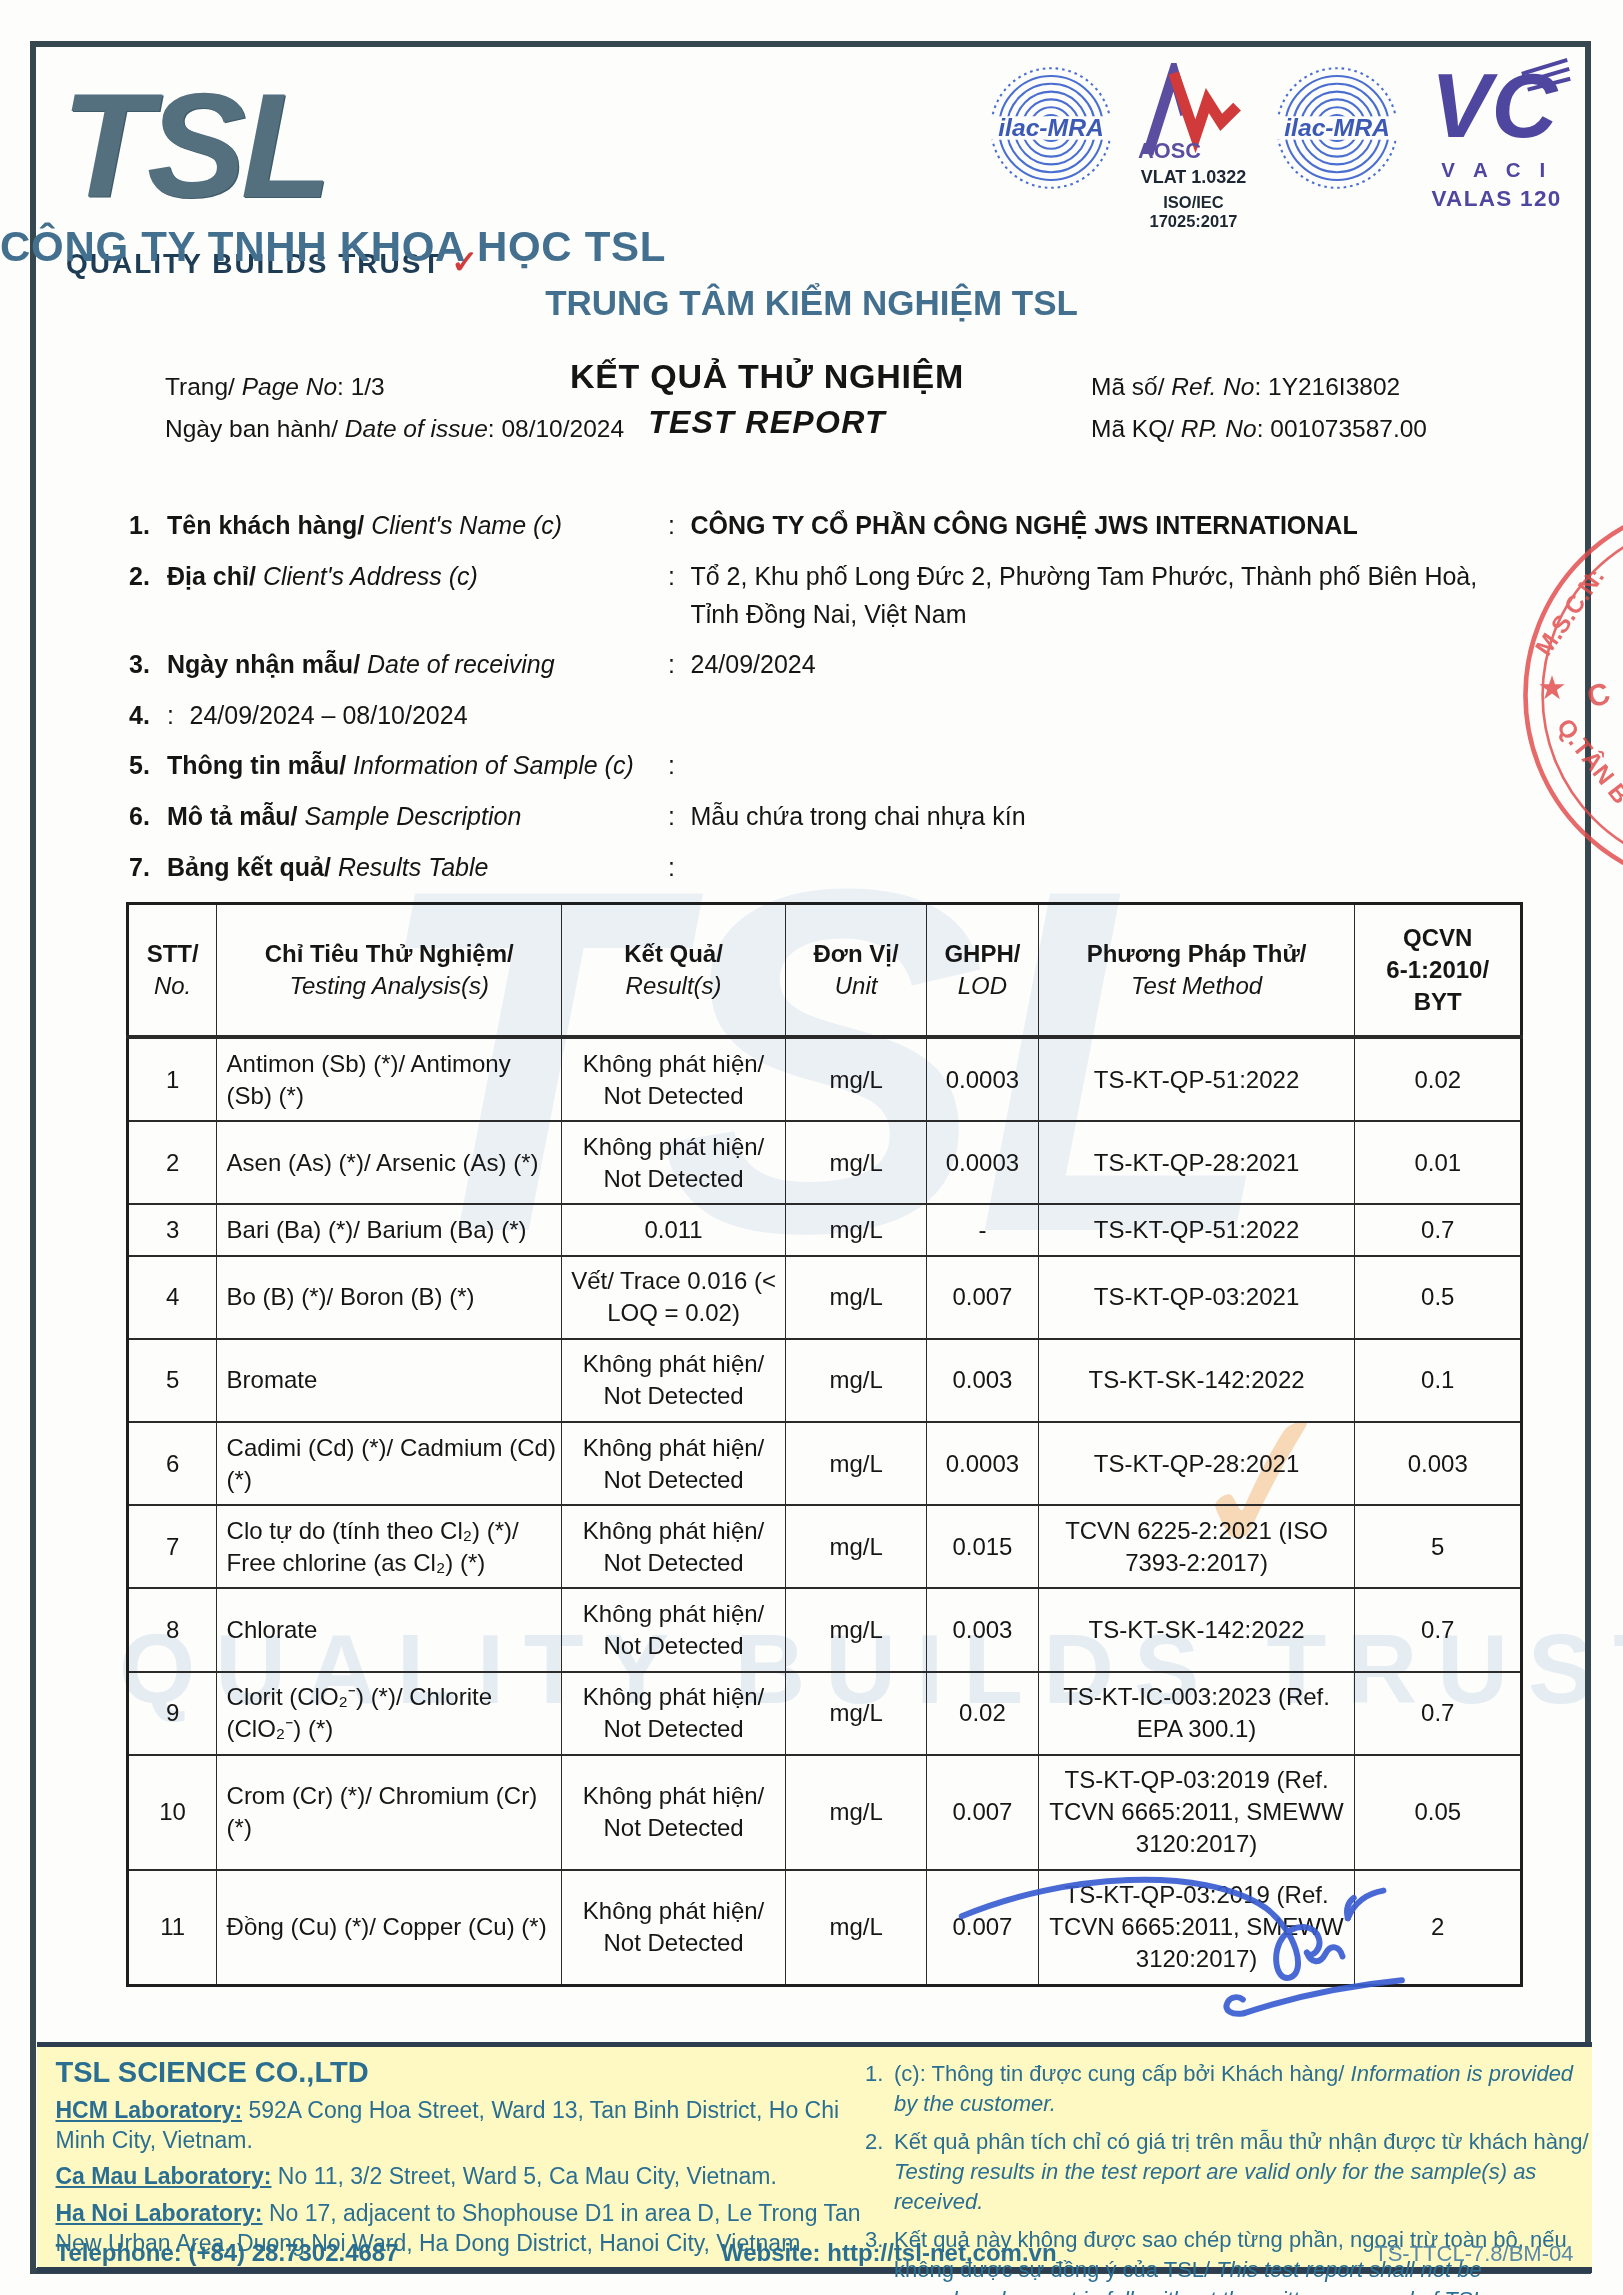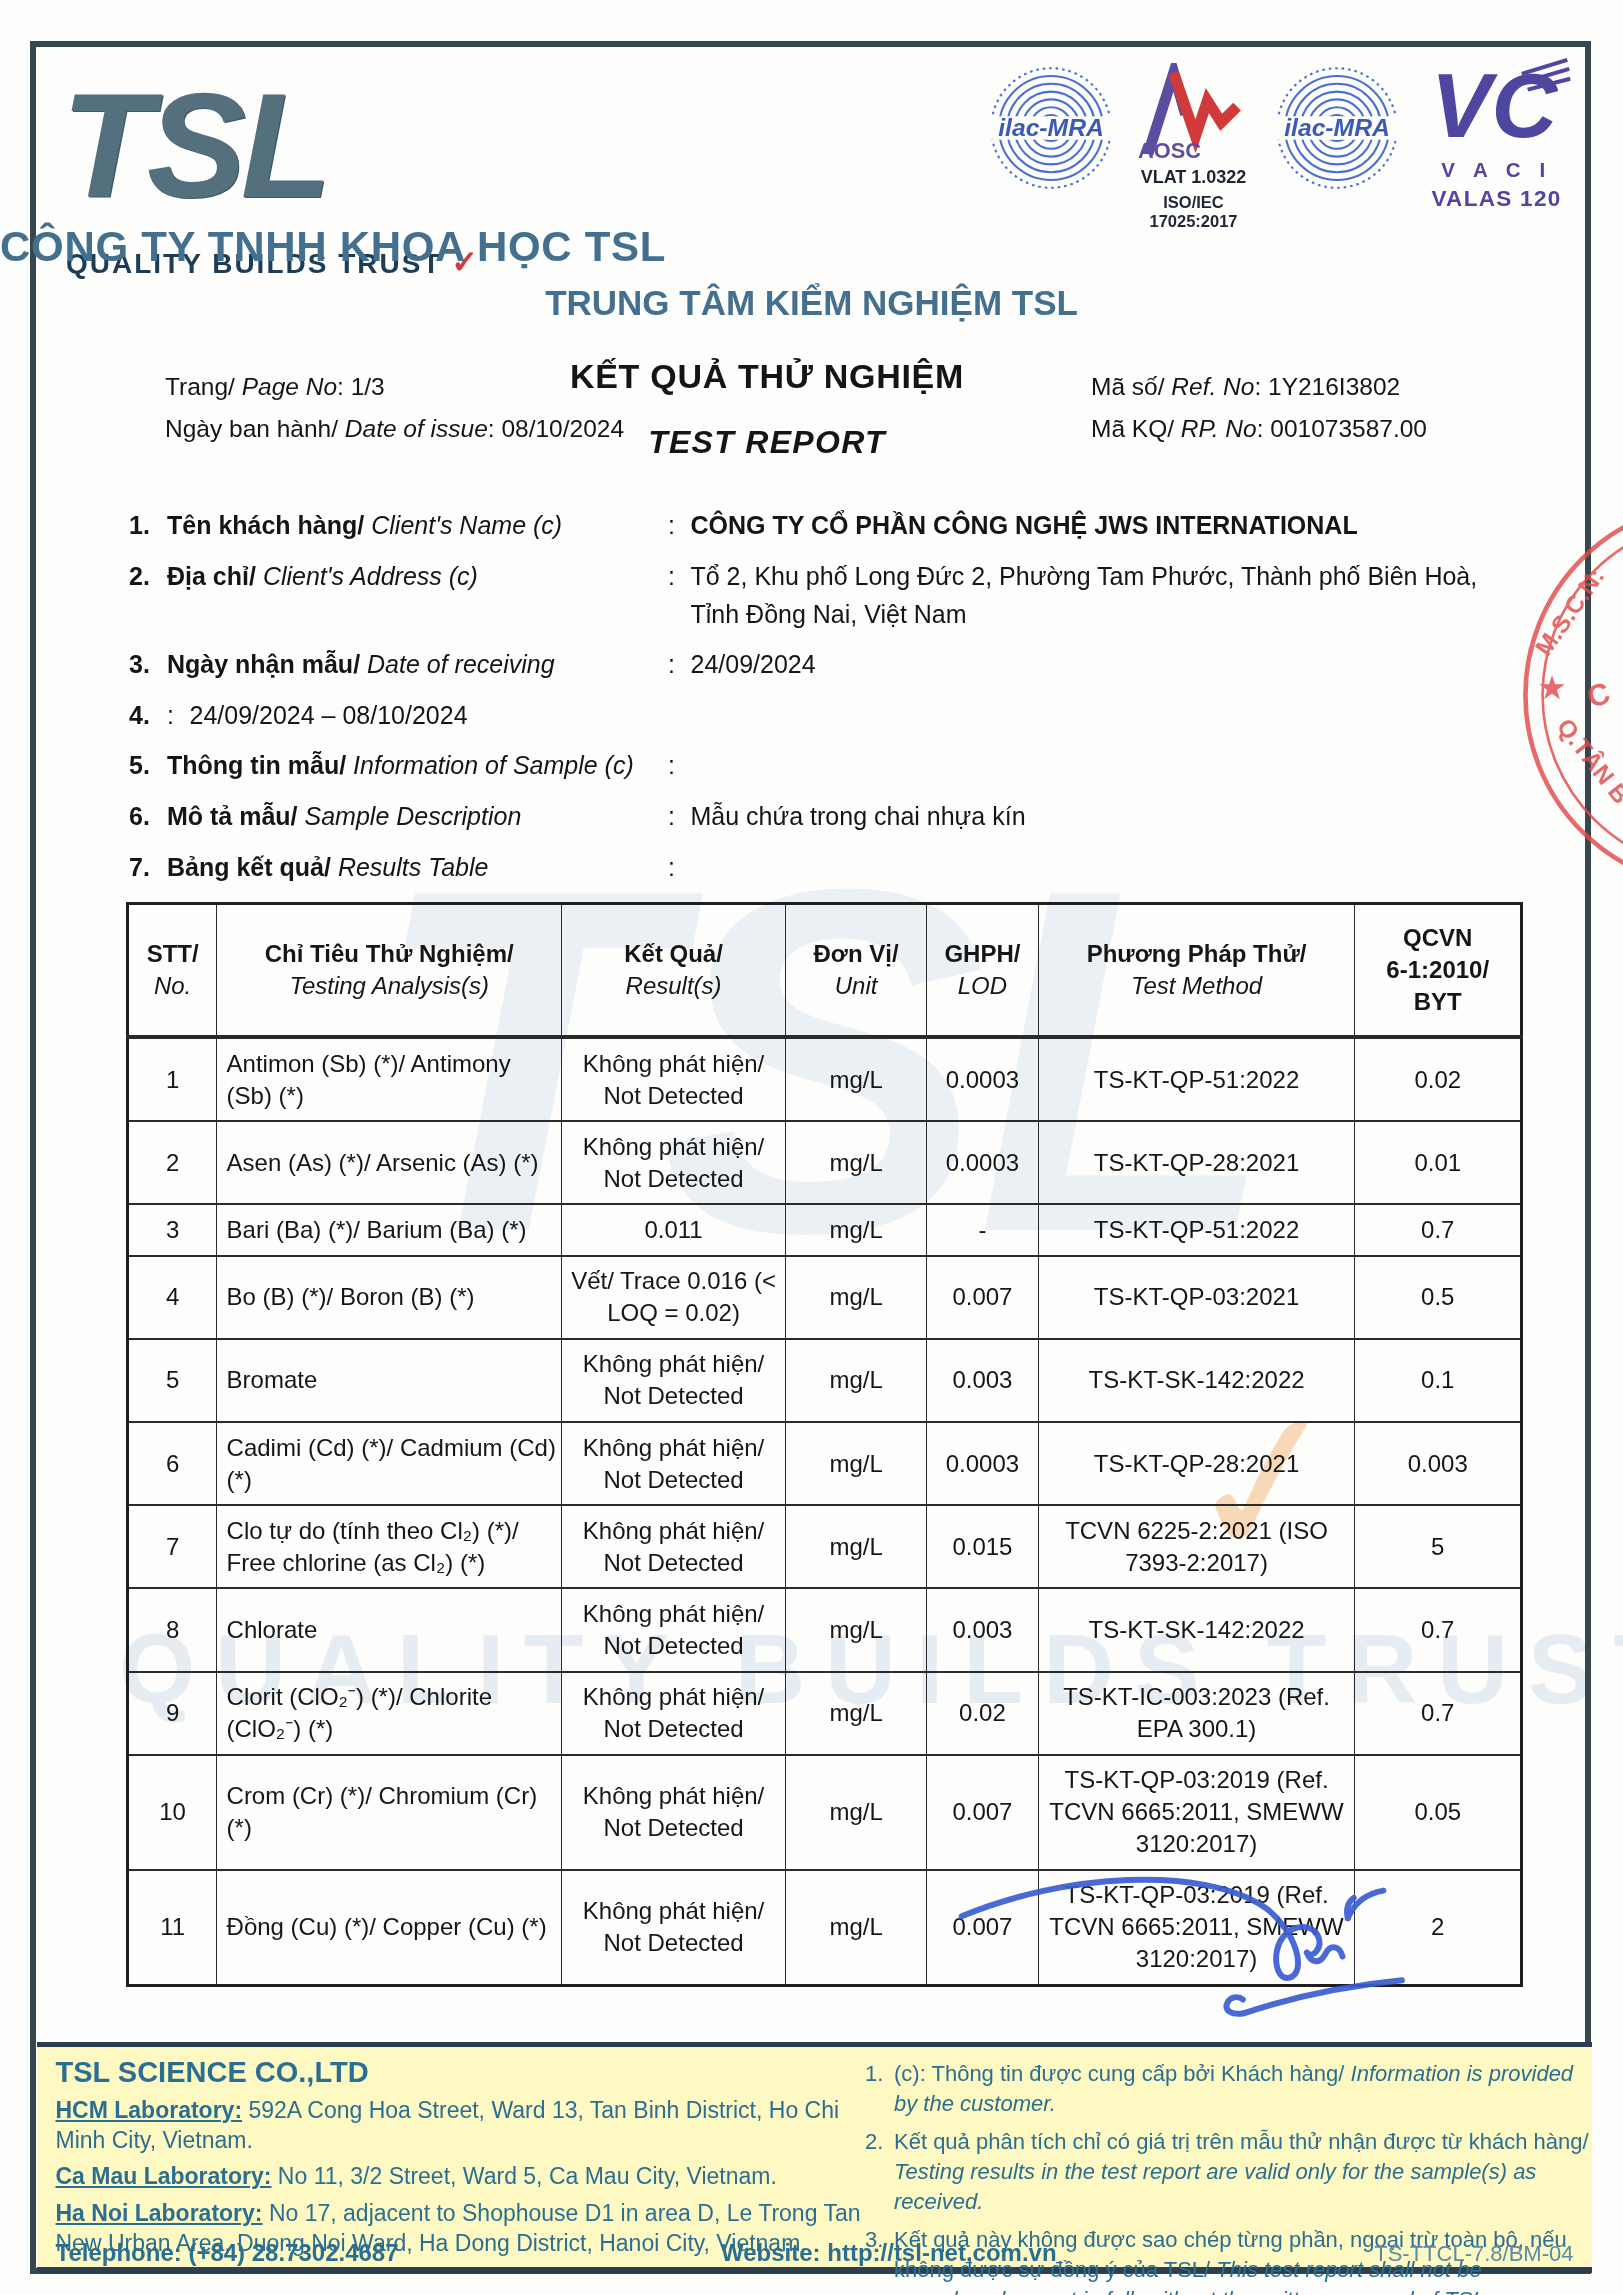--- a/index.html
+++ b/index.html
@@ -22,21 +22,21 @@
   .cert .valas-cap { font-size:22.5px; font-weight:700; color:#4f46a0; letter-spacing:1.3px; margin-top:4px; }
 
   
   .title1 { position:absolute; left:0; top:223px; width:1338px; font-size:42px; font-weight:800; color:#44708f; letter-spacing:0.7px; z-index:4; }
   .title2 { position:absolute; left:0; top:283px; width:1623px; text-align:center; font-size:35px; font-weight:800; color:#44708f; z-index:4; }
 
   
   .meta-left  { position:absolute; left:165px;  top:366px; font-size:24.5px; line-height:42px; z-index:4; }
   .meta-center{ position:absolute; left:509px;  top:357px; width:516px; text-align:center; z-index:4; }
   .meta-center .t-vi { font-size:34px; font-weight:800; letter-spacing:0.7px; }
-  .meta-center .t-en { font-size:32px; font-weight:800; font-style:italic; margin-top:28px; letter-spacing:1.3px; }
+  .meta-center .t-en { font-size:32px; font-weight:800; font-style:italic; margin-top:8px; letter-spacing:1.3px; }
   .meta-right { position:absolute; left:1091px; top:366px; font-size:24.5px; line-height:42px; z-index:4; }
   .it { font-style:italic; }
 
   
   .info-list { position:absolute; left:129px; top:506px; width:1398px; z-index:4; }
   .info-item { display:flex; margin-bottom:12.6px; font-size:25px; line-height:38px; }
   .info-item .no { width:38px; font-weight:700; flex:none; }
   .info-item .lbl { width:501px; flex:none; }
   .info-item .lbl b { font-weight:700; }
   .info-item .colon { width:22.5px; flex:none; }

